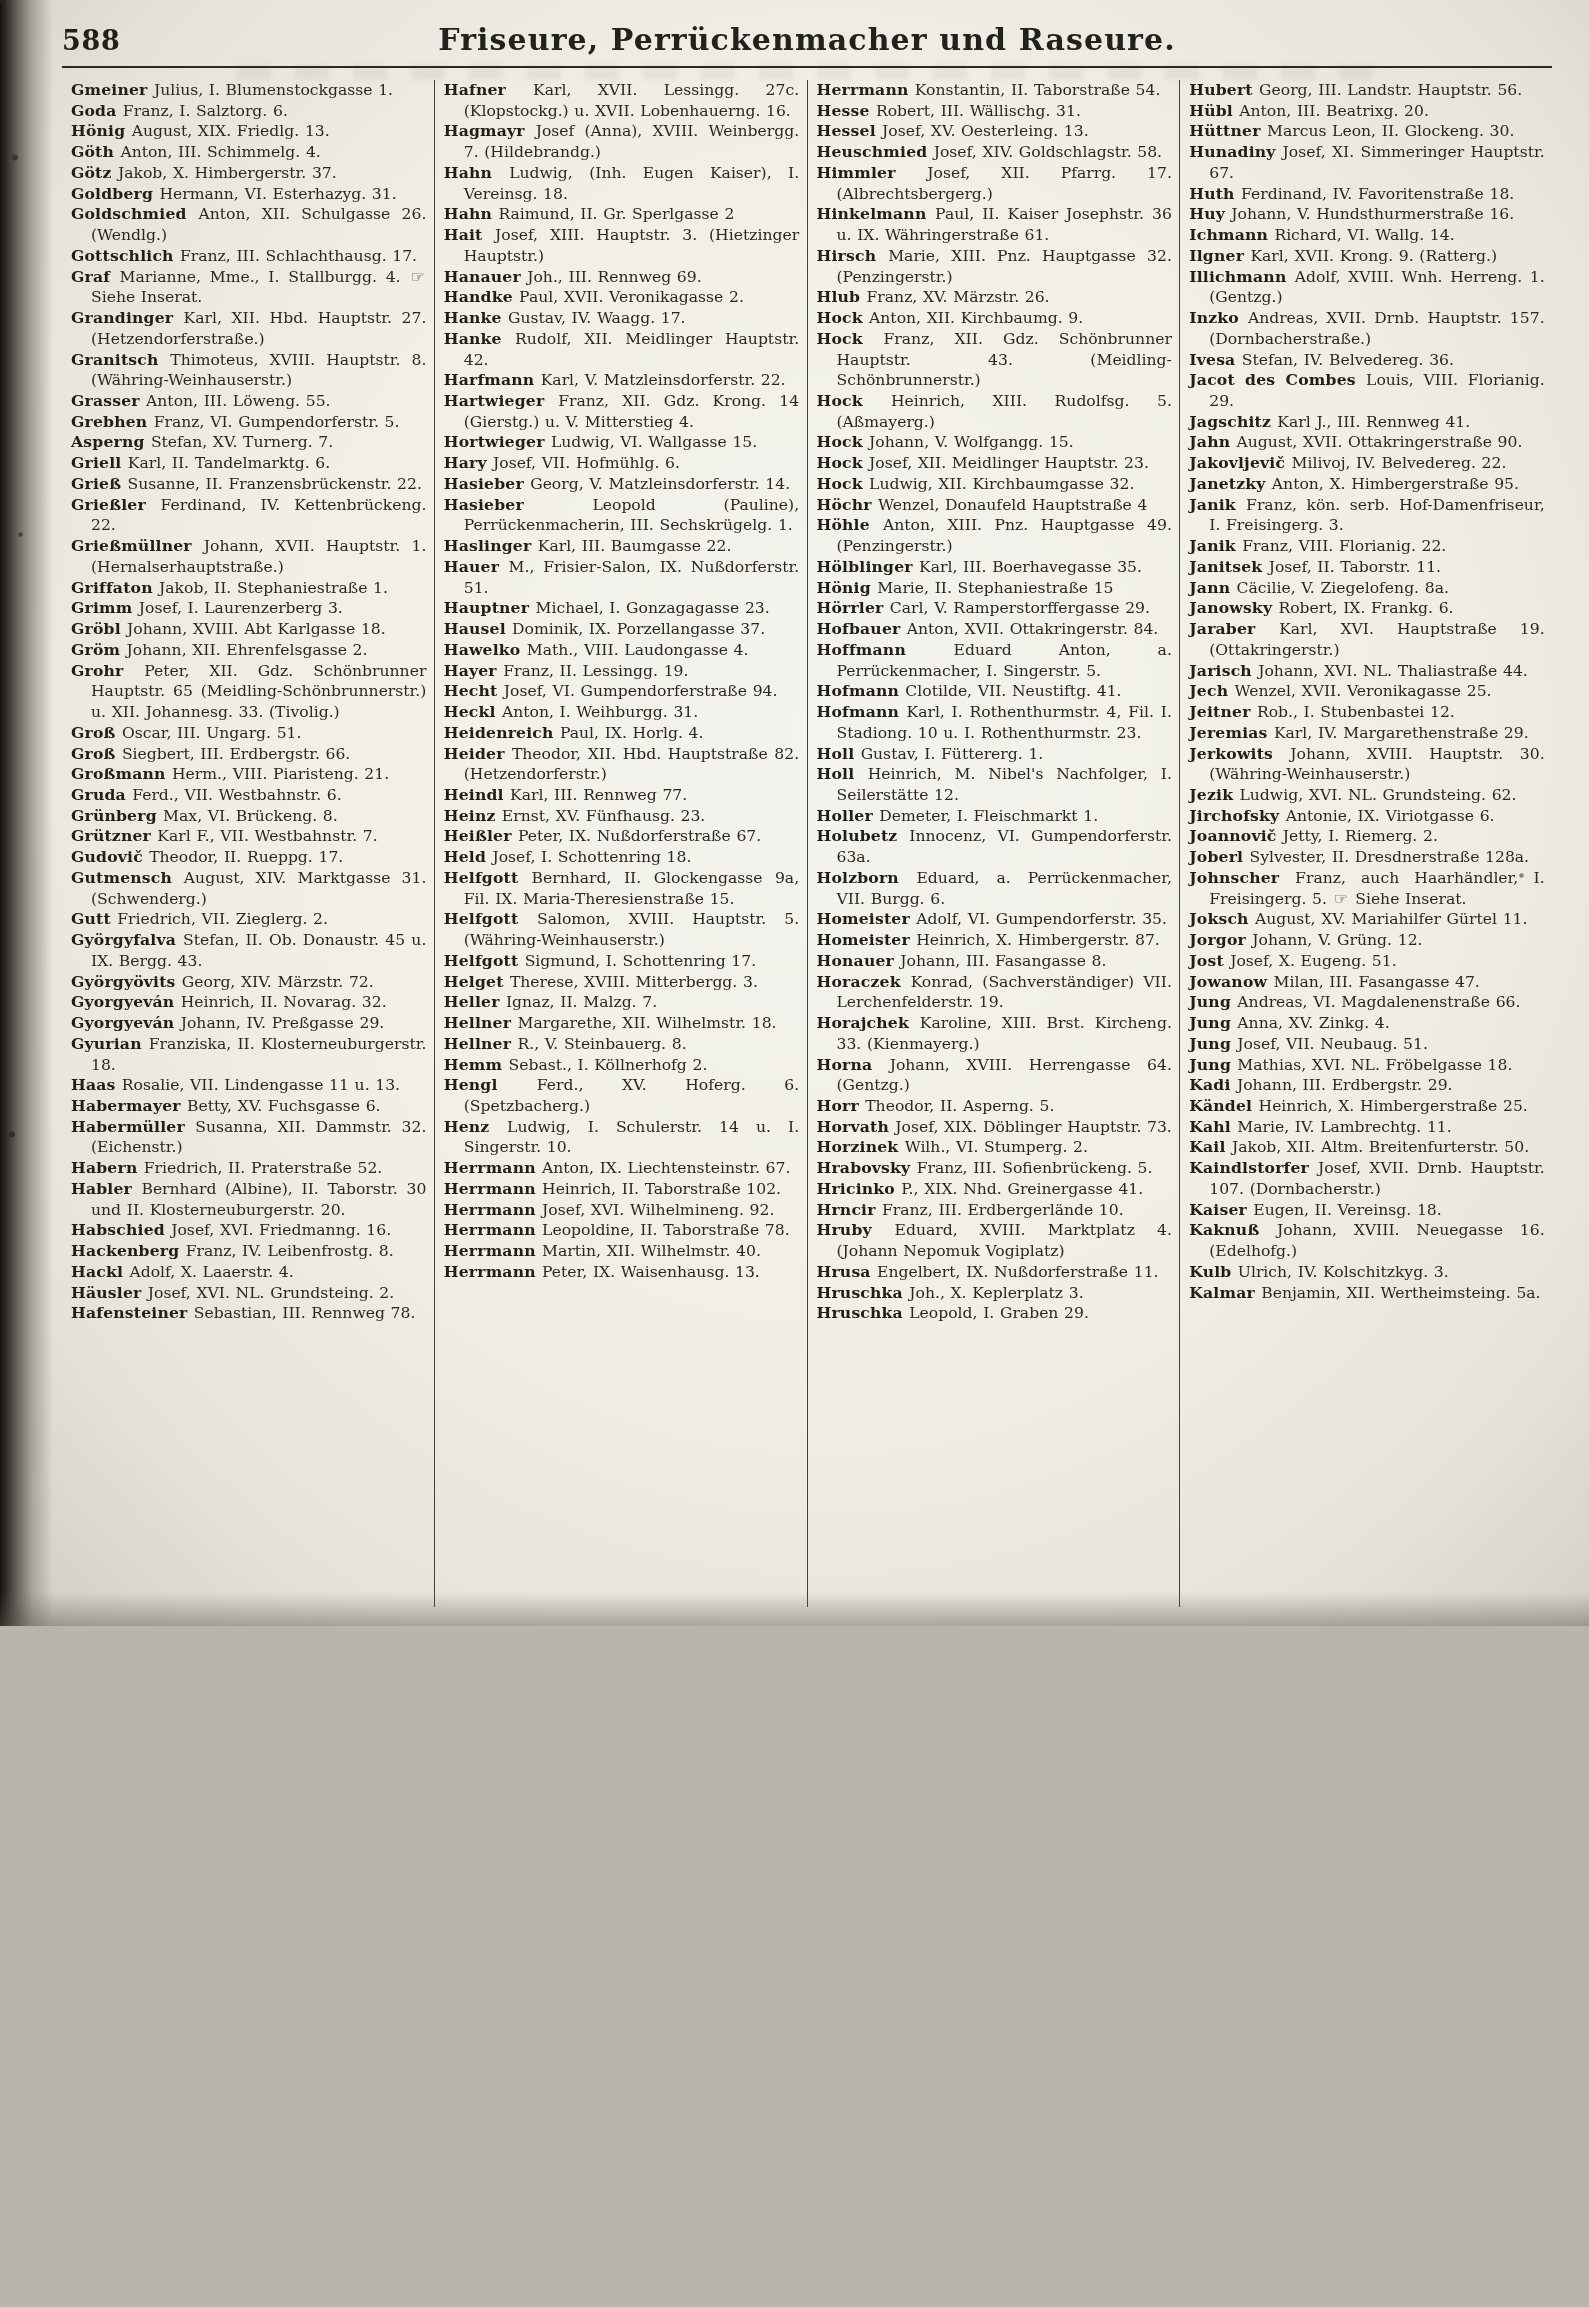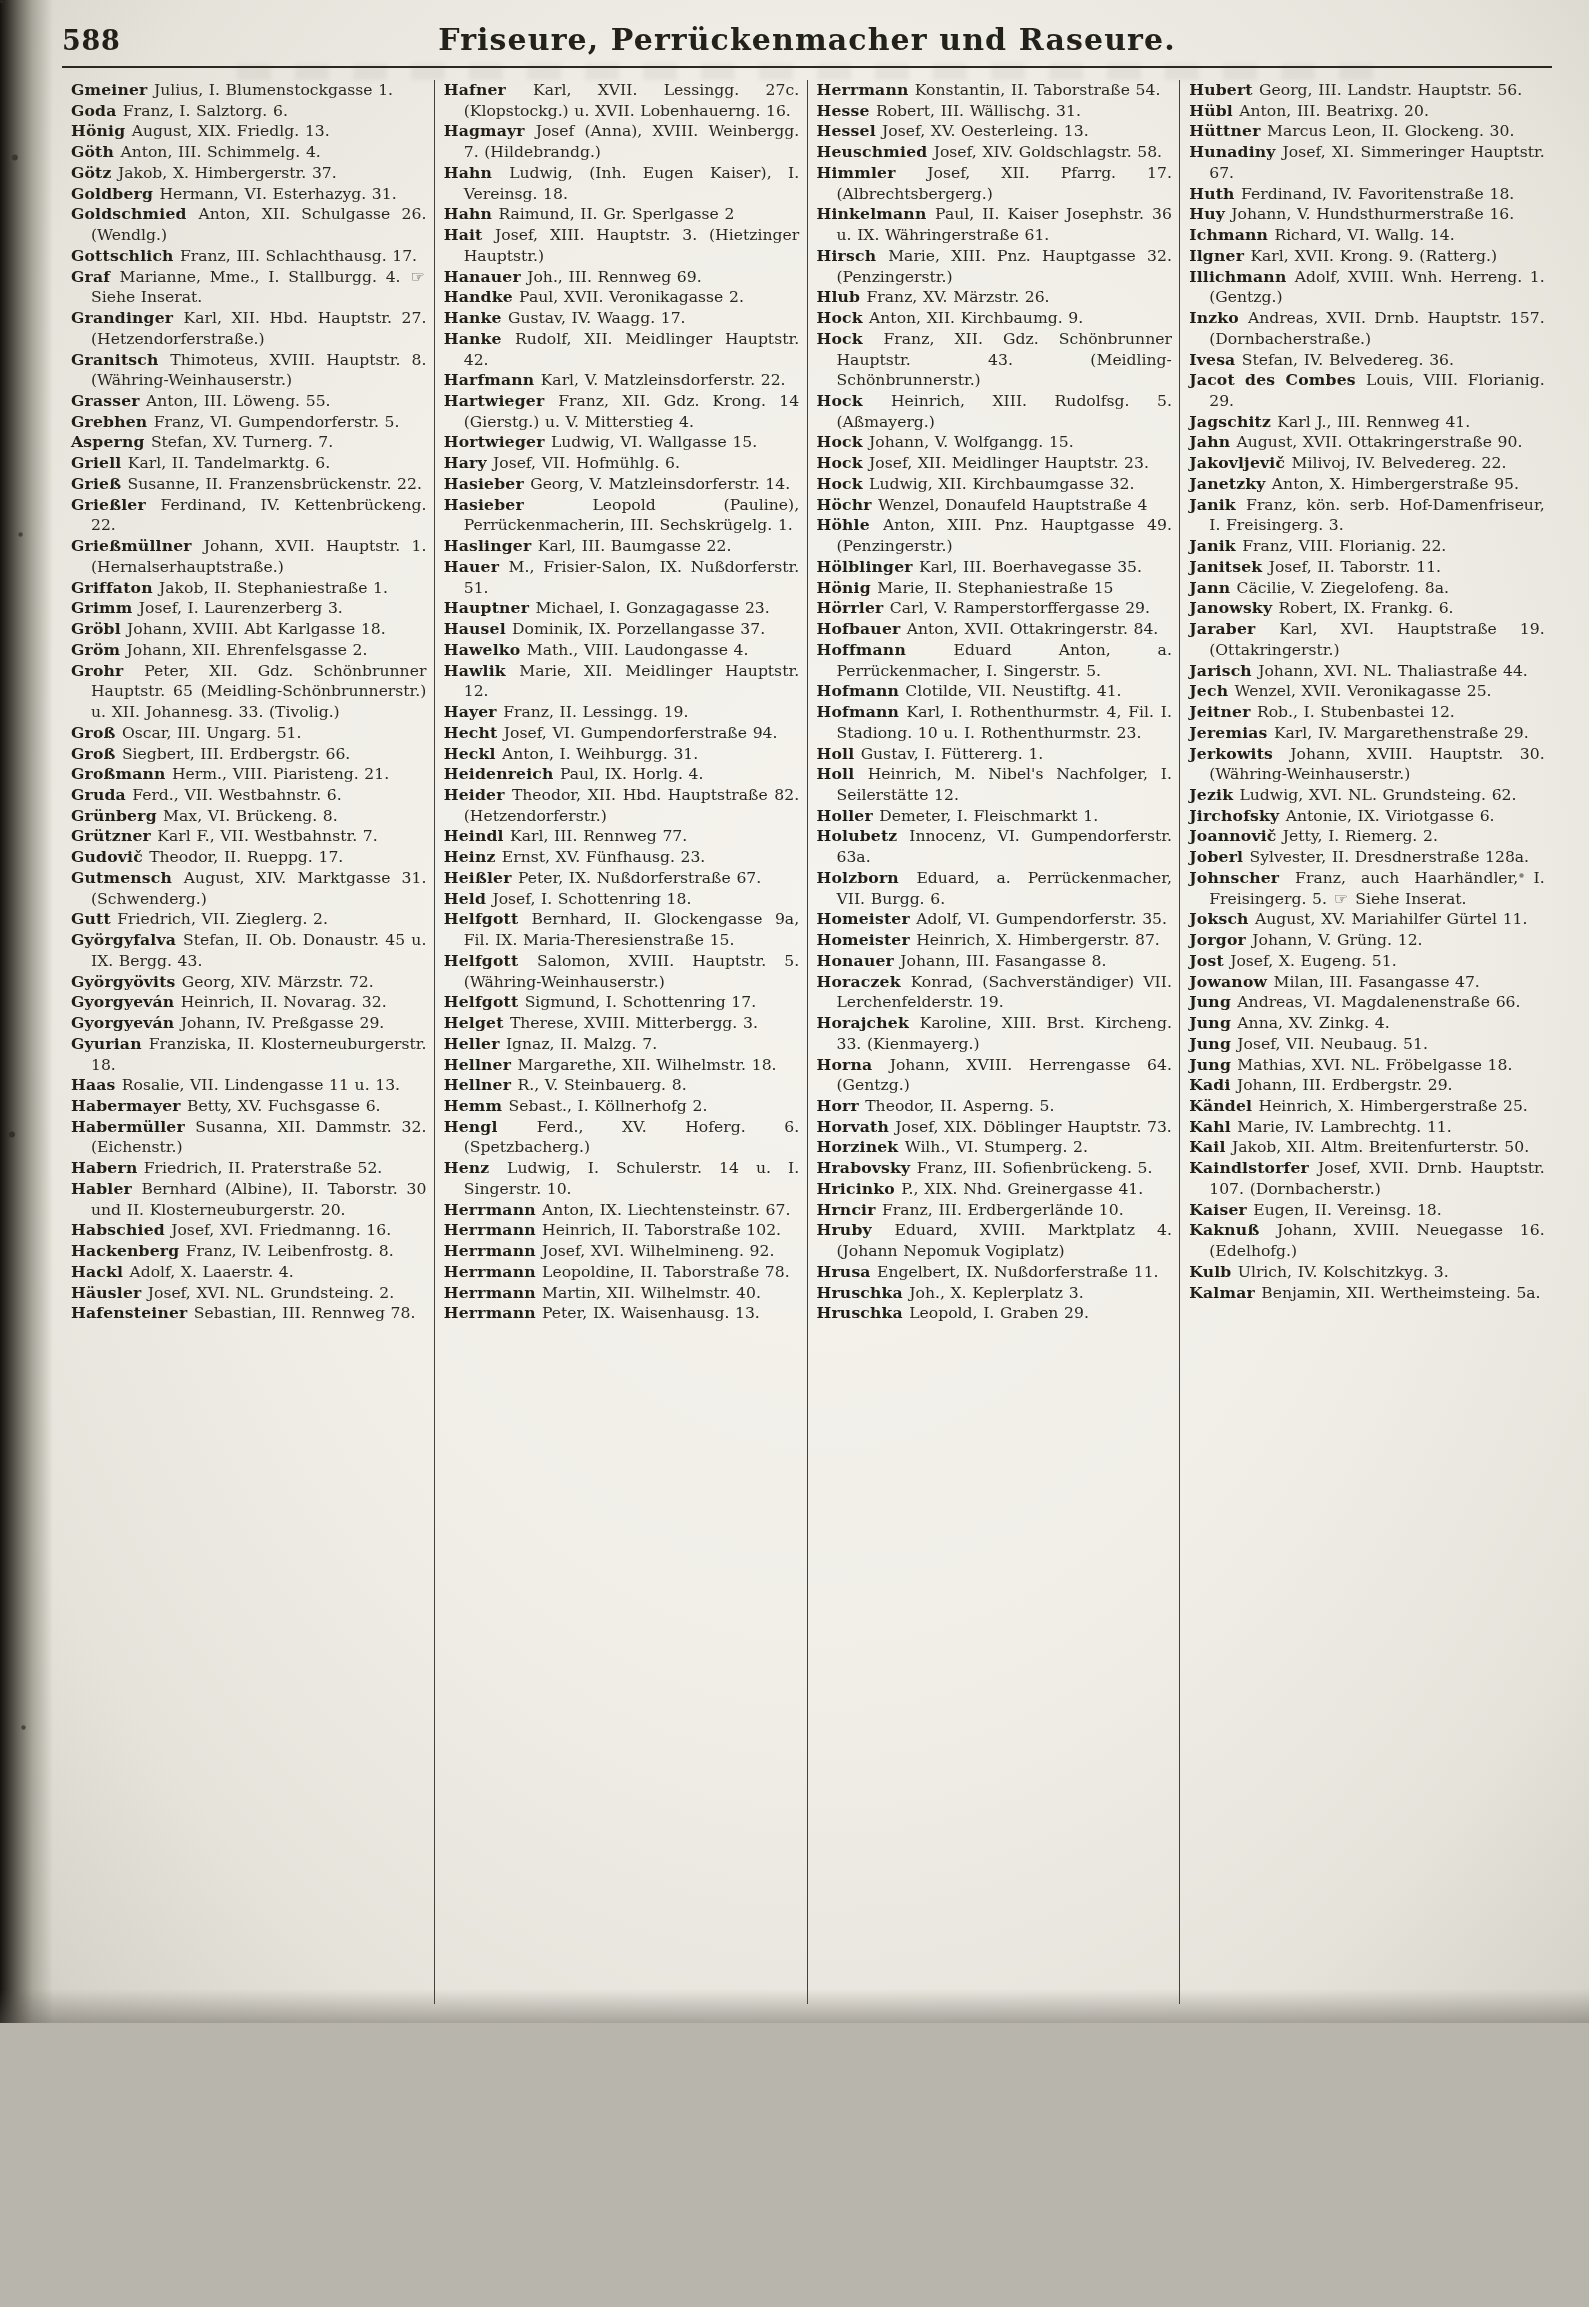--- a/index.html
+++ b/index.html
@@ -3,21 +3,21 @@
 <meta charset="utf-8">
 <style>
   html,body{margin:0;padding:0;}
   body{
     width:1589px;height:2307px;
     background:#b8b5ad;
     overflow:hidden;
     font-family:"DejaVu Serif", serif;
   }
   .scan{
-    position:relative;width:1589px;height:2023px;
+    position:relative;width:1589px;height:1626px;
     background:radial-gradient(ellipse at 52% 45%, #f5f3ed 0%, #f0eee7 50%, #e6e3db 78%, #d6d3ca 94%, #c9c6bd 100%);
     overflow:hidden;
   }
   .binding{
     position:absolute;left:0;top:0;bottom:0;width:53px;
     background:linear-gradient(90deg,#14120e 0px,#37342e 7.4px,#6f6c63 19px,#aaa79d 33px,rgba(214,211,202,0) 53px);
     pointer-events:none;
   }
   .bottom-shade{
     position:absolute;left:0;right:0;bottom:0;height:34px;
@@ -150,21 +150,20 @@
           <p class="entry"><span class="nm">Hartwieger </span>Franz, XII. Gdz. Krong. 14 (Gierstg.) u. V. Mitterstieg 4.</p>
           <p class="entry"><span class="nm">Hortwieger </span>Ludwig, VI. Wallgasse 15.</p>
           <p class="entry"><span class="nm">Hary </span>Josef, VII. Hofmühlg. 6.</p>
           <p class="entry"><span class="nm">Hasieber </span>Georg, V. Matzleinsdorferstr. 14.</p>
           <p class="entry"><span class="nm">Hasieber </span>Leopold (Pauline), Perrückenmacherin, III. Sechskrügelg. 1.</p>
           <p class="entry"><span class="nm">Haslinger </span>Karl, III. Baumgasse 22.</p>
           <p class="entry"><span class="nm">Hauer </span>M., Frisier-Salon, IX. Nußdorferstr. 51.</p>
           <p class="entry"><span class="nm">Hauptner </span>Michael, I. Gonzagagasse 23.</p>
           <p class="entry"><span class="nm">Hausel </span>Dominik, IX. Porzellangasse 37.</p>
           <p class="entry"><span class="nm">Hawelko </span>Math., VIII. Laudongasse 4.</p>
-          <p class="entry"><span class="nm">Hawlik </span>Marie, XII. Meidlinger Hauptstr. 12.</p>
           <p class="entry"><span class="nm">Hayer </span>Franz, II. Lessingg. 19.</p>
           <p class="entry"><span class="nm">Hecht </span>Josef, VI. Gumpendorferstraße 94.</p>
           <p class="entry"><span class="nm">Heckl </span>Anton, I. Weihburgg. 31.</p>
           <p class="entry"><span class="nm">Heidenreich </span>Paul, IX. Horlg. 4.</p>
           <p class="entry"><span class="nm">Heider </span>Theodor, XII. Hbd. Hauptstraße 82. (Hetzendorferstr.)</p>
           <p class="entry"><span class="nm">Heindl </span>Karl, III. Rennweg 77.</p>
           <p class="entry"><span class="nm">Heinz </span>Ernst, XV. Fünfhausg. 23.</p>
           <p class="entry"><span class="nm">Heißler </span>Peter, IX. Nußdorferstraße 67.</p>
           <p class="entry"><span class="nm">Held </span>Josef, I. Schottenring 18.</p>
           <p class="entry"><span class="nm">Helfgott </span>Bernhard, II. Glockengasse 9a, Fil. IX. Maria-Theresienstraße 15.</p>

